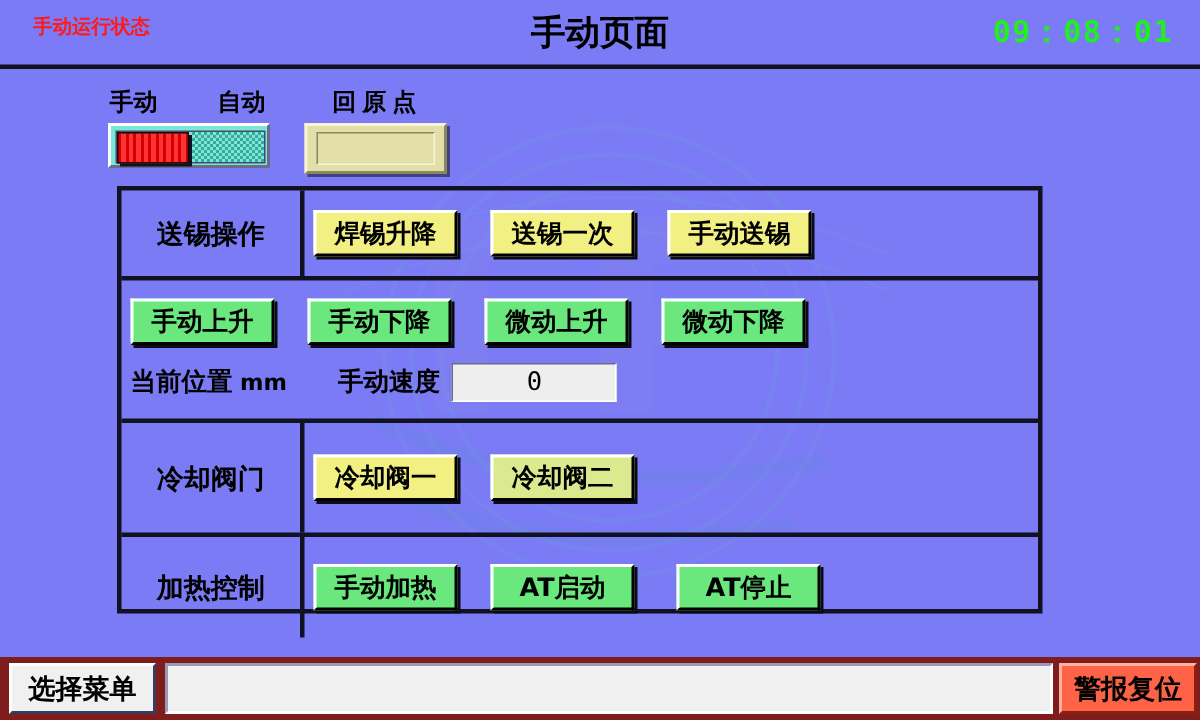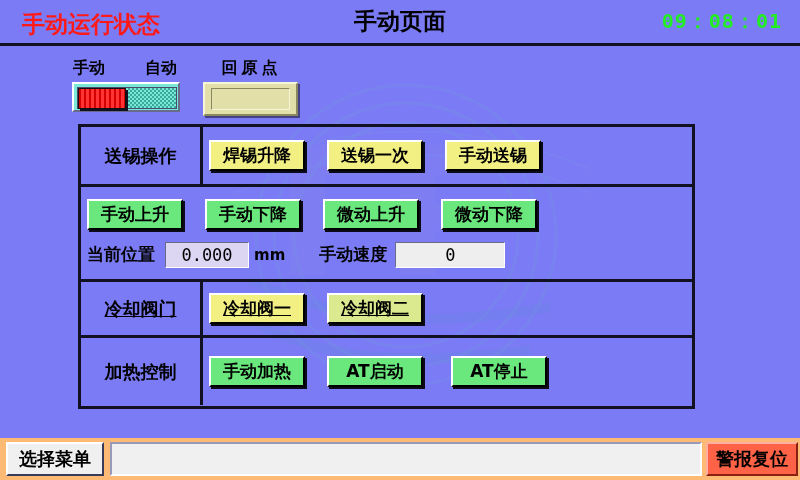--- a/index.html
+++ b/index.html
@@ -39,21 +39,21 @@
   #header-rule {
     position: absolute;
     left: 0; top: 43px;
     width: 800px; height: 3px;
     background: #111122;
     z-index: 3;
   }
   #status-text {
     position: absolute;
     left: 22px; top: 9px;
-    font-size: 23px;
+    font-size: 13px;
     font-weight: bold;
     color: #ff1a1a;
     letter-spacing: 0px;
     white-space: nowrap;
   }
   #page-title {
     position: absolute;
     left: 0; top: 6px;
     width: 800px;
     text-align: center;
@@ -168,21 +168,21 @@
     z-index: 3;
   }
   .row {
     display: flex;
     border-bottom: 3px solid #111122;
     position: relative;
   }
   .row:last-child { border-bottom: none; }
   #row-feed   { height: 60px; }
   #row-servo  { height: 95px; }
-  #row-valve  { height: 56px; text-decoration: underline; }
+  #row-valve  { height: 76px; }
   #row-heat   { height: 67px; }
 
   .row-label {
     width: 122px;
     flex: 0 0 122px;
     border-right: 3px solid #111122;
     display: flex;
     align-items: center;
     justify-content: center;
     font-size: 18px;
@@ -257,21 +257,21 @@
   #position-value { width: 84px; background: #dcd6f2; margin-left: 10px; }
   #position-unit  { font-size: 15px; font-weight: bold; color: #000; margin-left: 5px; }
   #speed-label    { margin-left: 34px; }
   #speed-value    { width: 110px; background: #eeeeee; margin-left: 8px; }
 
   
   #bottom-bar {
     position: absolute;
     left: 0; bottom: 0;
     width: 800px; height: 42px;
-    background: #fdba74;
+    background: #7f1d1d;
     z-index: 4;
   }
   #menu-button {
     position: absolute;
     left: 6px; top: 4px;
     width: 98px; height: 34px;
     background: #f0f0f0;
     border-top: 2px solid #ffffff;
     border-left: 2px solid #ffffff;
     border-right: 2px solid #3a3a5a;
@@ -379,21 +379,20 @@
         <div class="hbtn green">手动上升</div>
         <div class="btn-gap"></div>
         <div class="hbtn green">手动下降</div>
         <div class="btn-gap"></div>
         <div class="hbtn green">微动上升</div>
         <div class="btn-gap"></div>
         <div class="hbtn green">微动下降</div>
       </div>
       <div id="servo-values">
         <span class="field-label">当前位置</span>
-        <span class="value-box" id="position-value">0.000</span>
         <span id="position-unit">mm</span>
         <span class="field-label" id="speed-label">手动速度</span>
         <span class="value-box" id="speed-value">0</span>
       </div>
     </div>
   </div>
 
   <div class="row" id="row-valve">
     <div class="row-label">冷却阀门</div>
     <div class="row-content">

